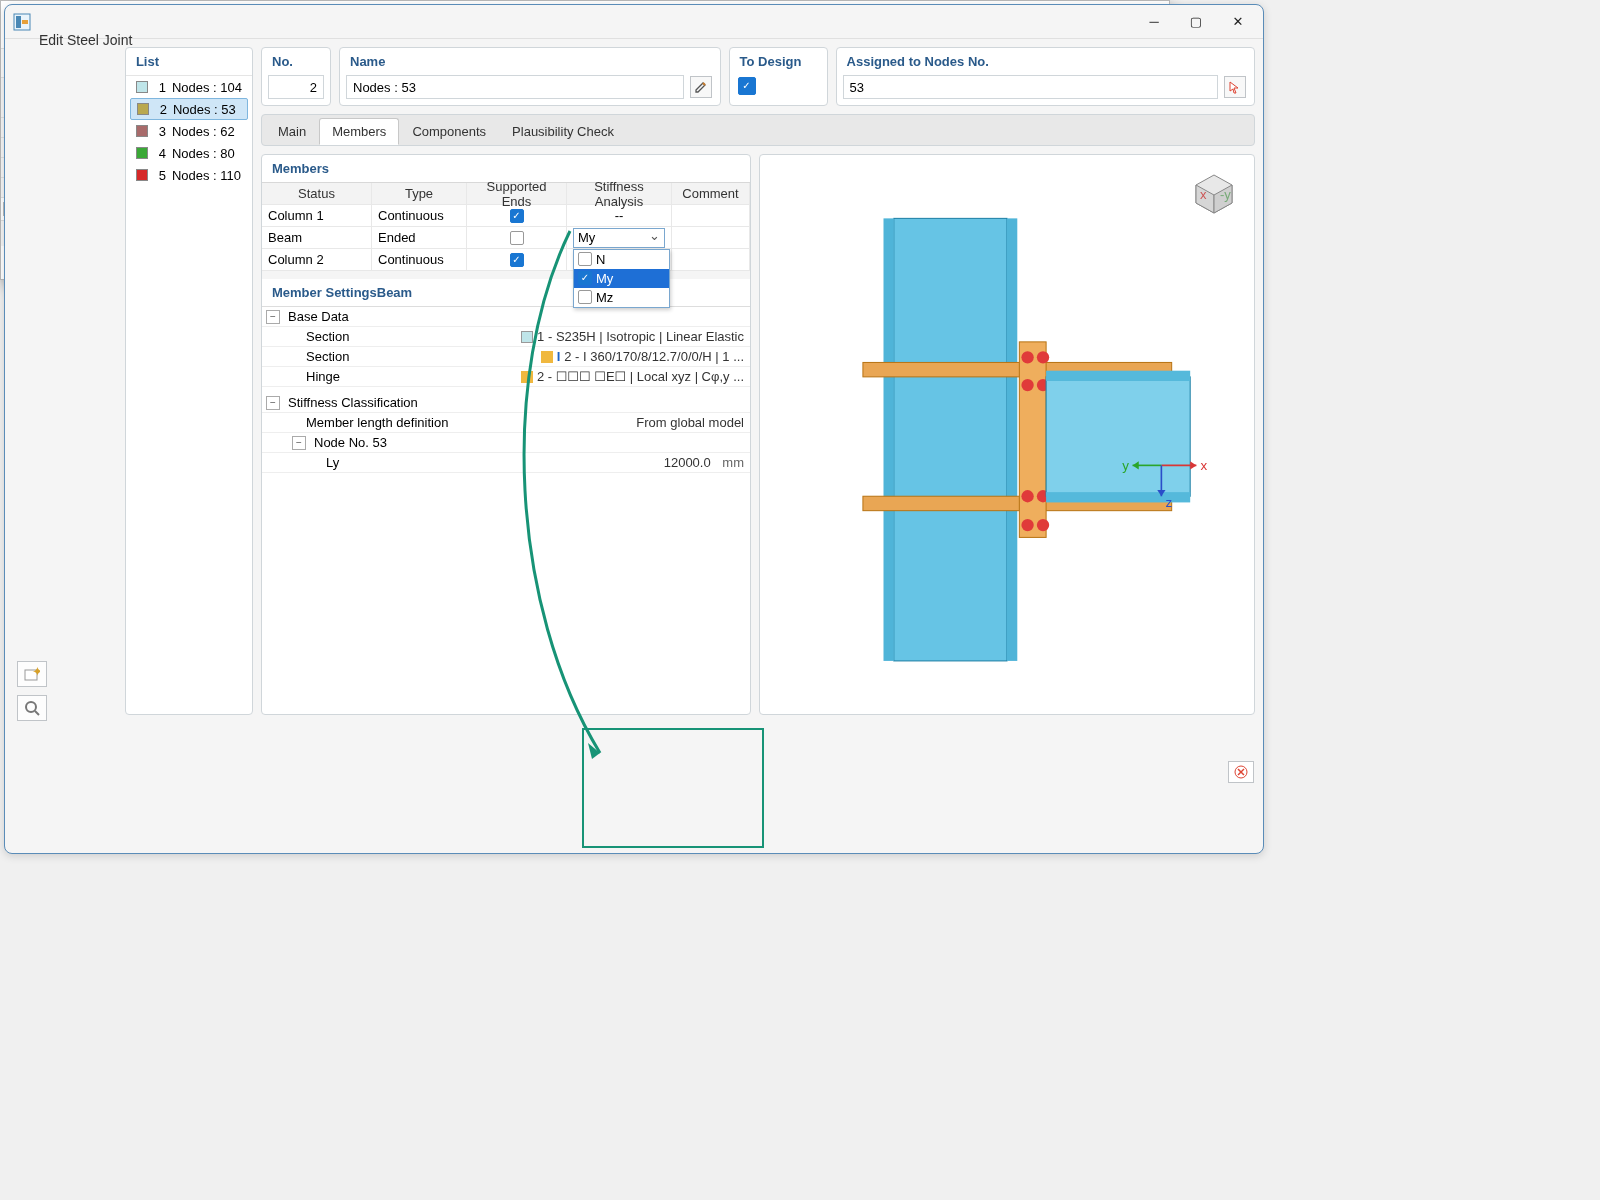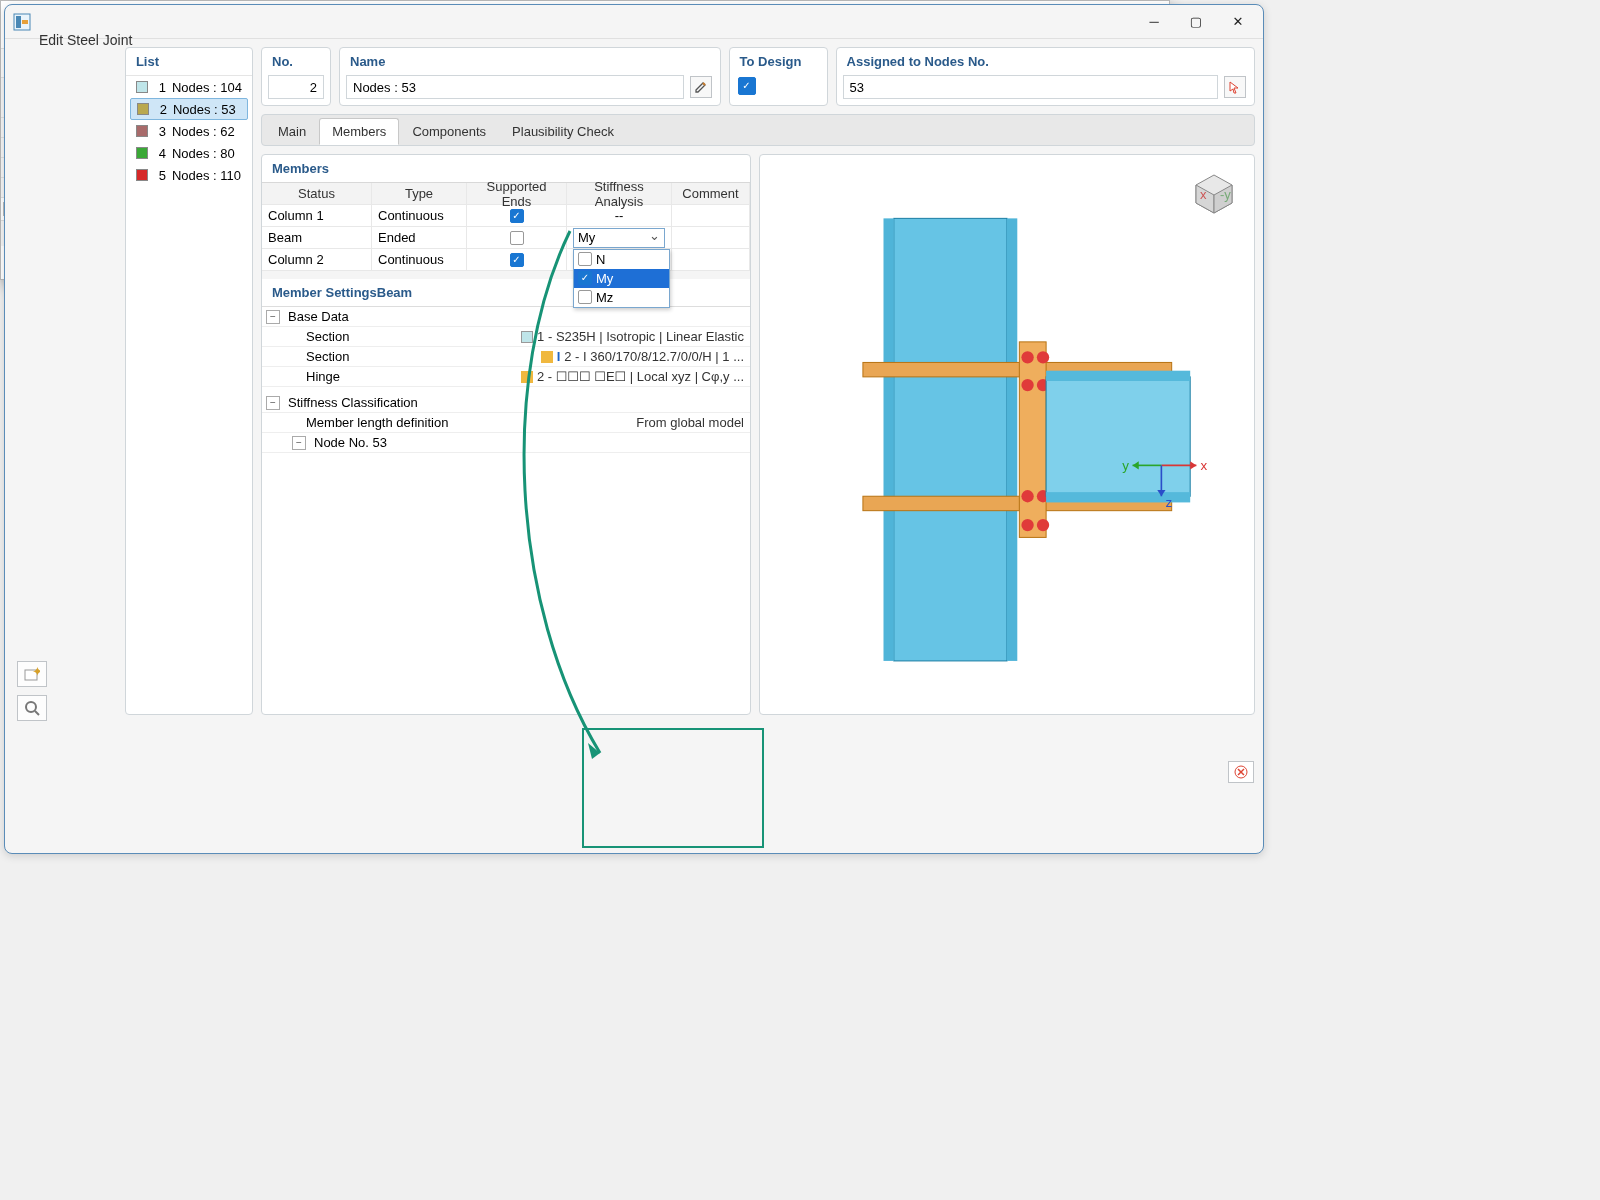--- a/index.html
+++ b/index.html
@@ -287,20 +287,24 @@
                   <span class="tree-label">Stiffness Classification</span>
                 </div>
               <div class="tree-row" style="padding-left:40px">
                   <span class="tree-label">Member length definition</span>
                 <span class="tree-val">From global model</span>
                 </div>
               <div class="tree-row" style="padding-left:26px">
                   <span class="tree-exp">−</span>
                   <span class="tree-label">Node No. 53</span>
                 </div>
+              <div class="tree-row" style="padding-left:60px">
+                  <span class="tree-label">Ly</span>
+                <span class="tree-val"><span>12000.0</span>&nbsp;<span style="color:#666">mm</span></span>
+                </div>
             </div>
           </div>
         </div>
 
         <div class="panel viewer">
           <svg viewBox="0 0 480 480">
 
             <rect x="130" y="30" width="110" height="430" fill="#66c4e5" stroke="#1e7fa5"></rect>
             <rect x="120" y="30" width="10" height="430" fill="#4fb4d8"></rect>
             <rect x="240" y="30" width="10" height="430" fill="#4fb4d8"></rect>

